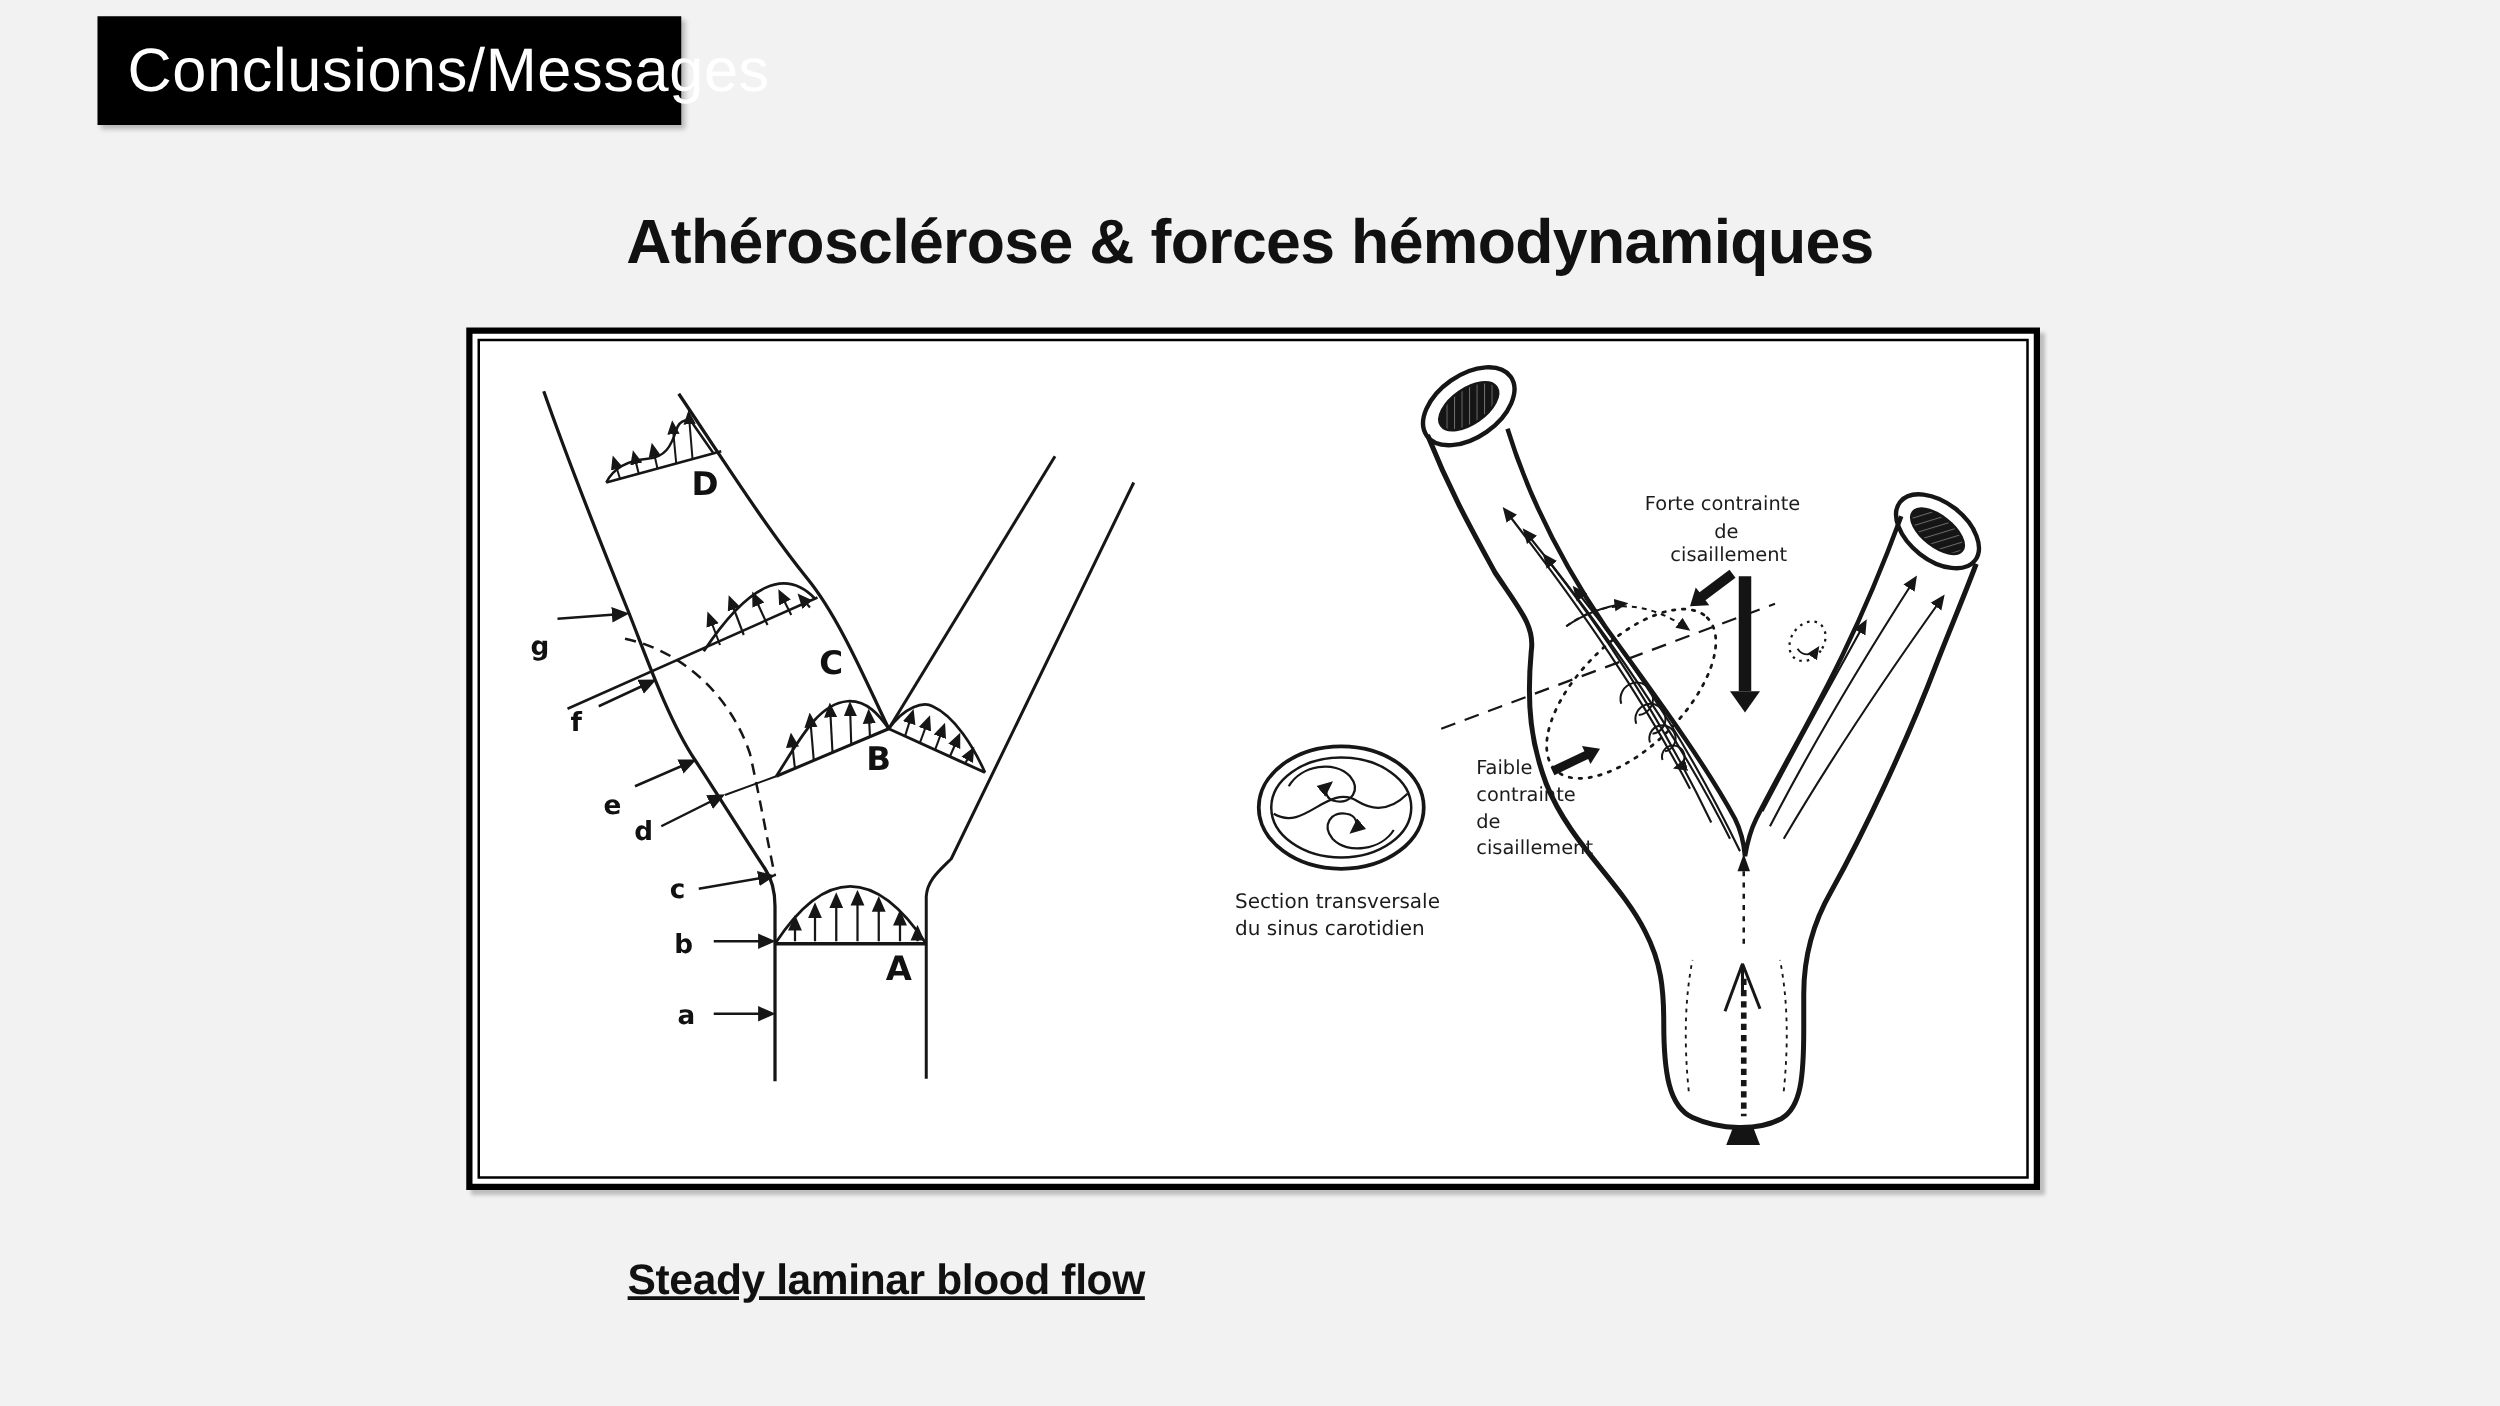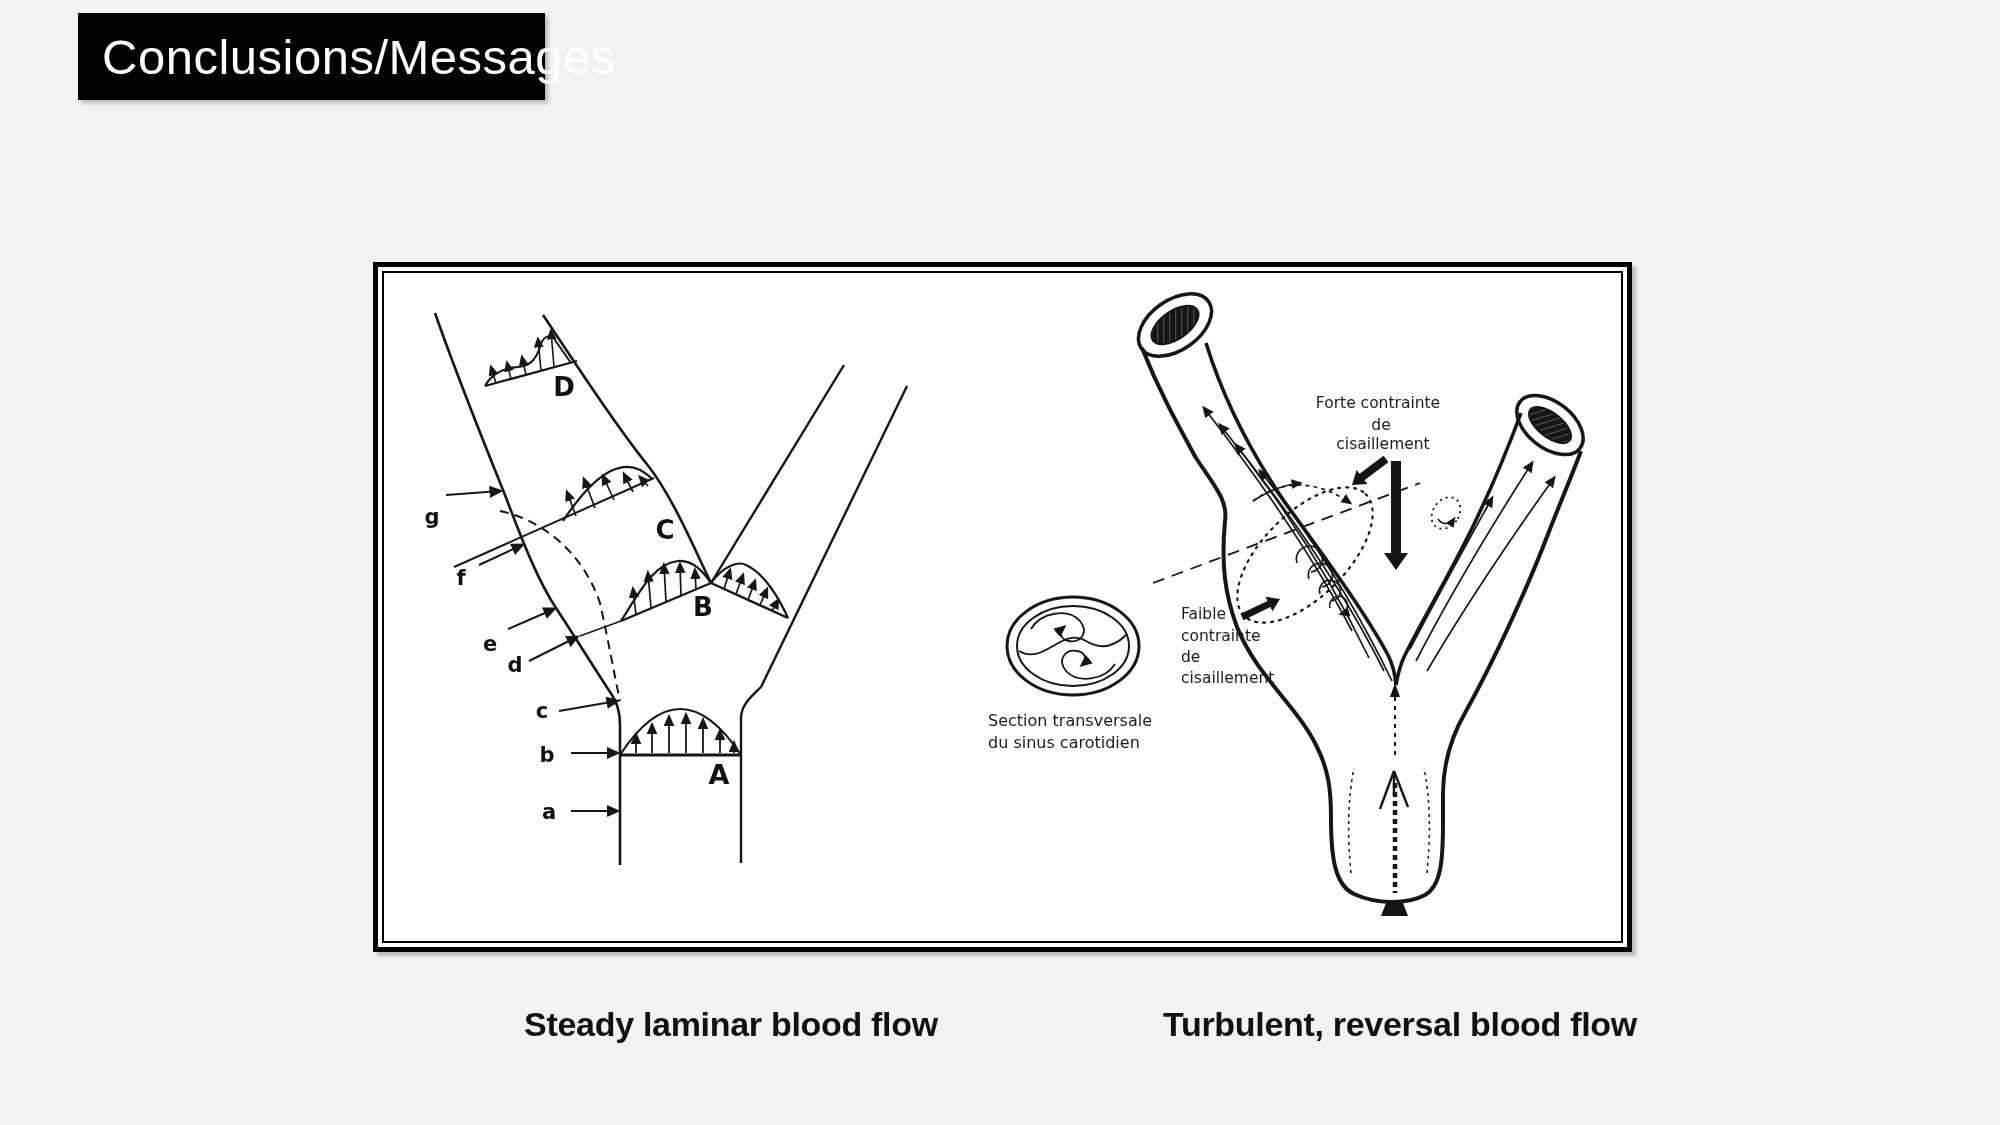--- a/index.html
+++ b/index.html
@@ -26,35 +26,36 @@
     box-shadow:4px 4px 3px rgba(0,0,0,0.22);
   }
   .frame-inner{
     width:100%;height:100%;border:2px solid #000;box-sizing:border-box;background:#fff;
   }
   .frame-inner svg{display:block;width:100%;height:100%;}
   .caption{
     position:absolute;top:1005px;width:640px;text-align:center;
     font-size:34px;font-weight:700;letter-spacing:-0.3px;
   }
-  .caption-left{left:411px;}
+  .caption-left{left:389px;text-decoration:underline;}
   .caption-right{left:1080px;}
   
   .ink{stroke:#161616;fill:none;}
   .fig-label{font-family:"DejaVu Sans",sans-serif;font-weight:bold;fill:#111;}
   .fig-note{font-family:"DejaVu Sans",sans-serif;fill:#1c1c1c;}
 </style>
 </head>
 <body>
 
 <div class="slide">
 
   <div class="badge">Conclusions/Messages</div>
 
 
+  <div class="title">Athérosclérose &amp; forces hémodynamiques</div>
 
   <div class="frame">
    <div class="frame-inner">
     <svg viewBox="0 0 1237 668">
       <defs>
         <marker id="ah" viewBox="0 0 10 10" refX="7.5" refY="5" markerWidth="7" markerHeight="7" orient="auto-start-reverse" markerUnits="strokeWidth">
           <path d="M0,0.6 L10,5 L0,9.4 z" fill="#161616"></path>
         </marker>
         <pattern id="hatch" width="6" height="6" patternUnits="userSpaceOnUse" patternTransform="rotate(35)">
           <rect width="6" height="6" fill="#151515"></rect>
@@ -240,15 +241,14 @@
 
           <text class="fig-note" font-size="16" x="604" y="453">Section transversale</text>
           <text class="fig-note" font-size="16" x="604" y="475">du sinus carotidien</text>
         </g>
       </g>
     </svg>
    </div>
   </div>
 
   <div class="caption caption-left">Steady laminar blood flow</div>
-  <div class="caption caption-right">Turbulent, reversal blood flow</div>
 
 </div>
 
 </body></html>

